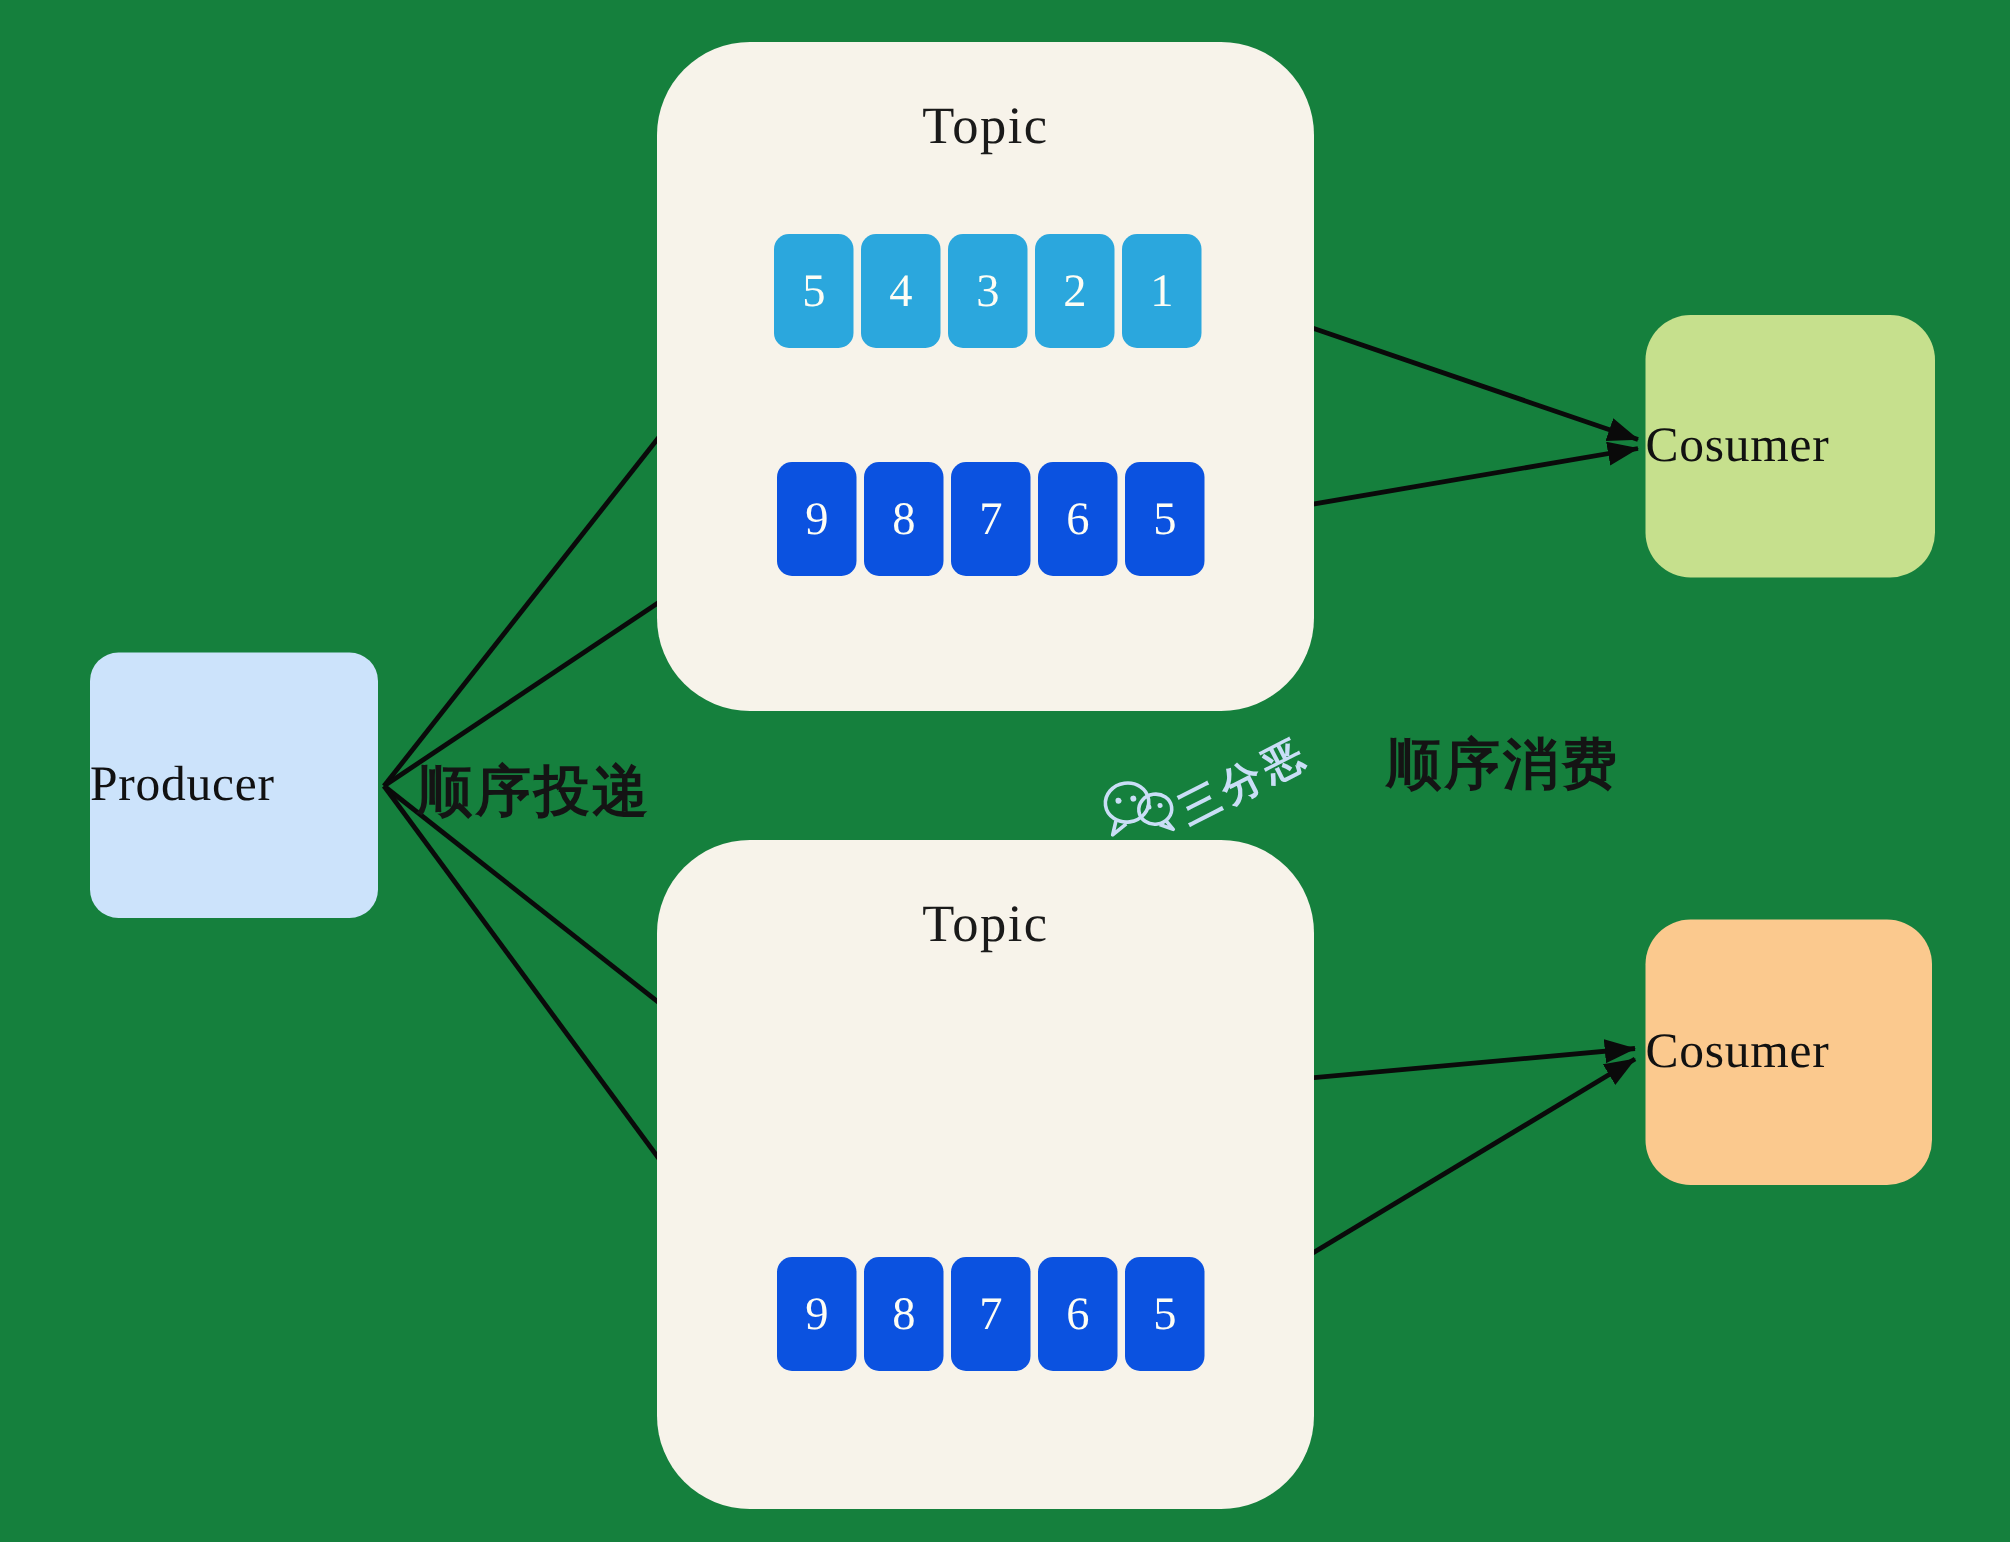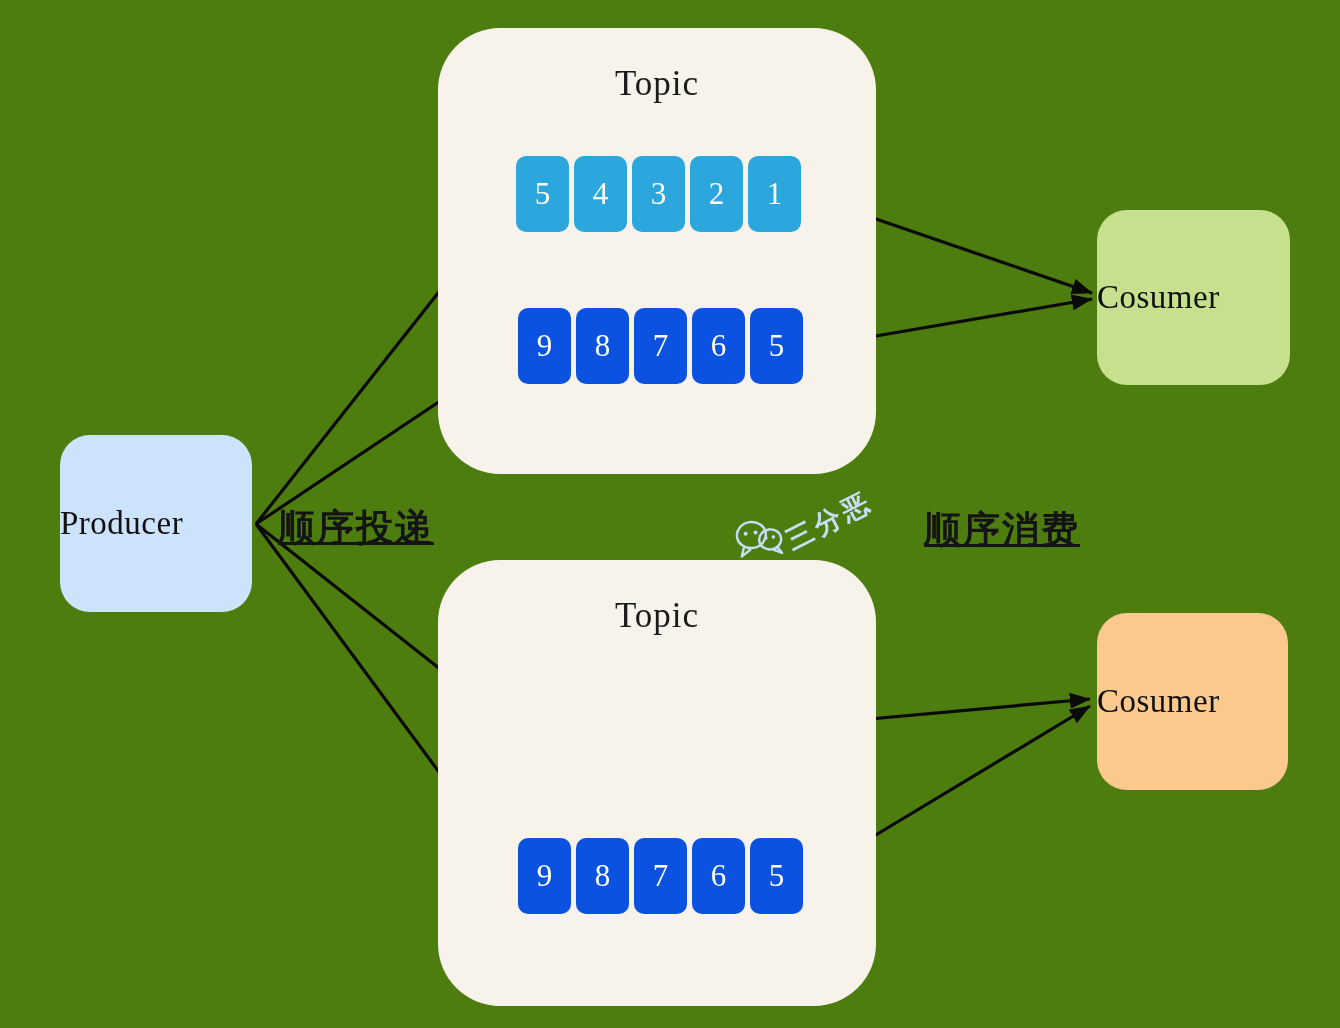--- a/index.html
+++ b/index.html
@@ -1,20 +1,20 @@
 <!DOCTYPE html>
 <html><head>
 <meta charset="utf-8">
 <style>
   html, body { margin: 0; padding: 0; background: #ffffff; }
   .stage {
     position: relative;
     width: 1340px;
     height: 1028px;
-    background: #4d7c0f;
+    background: #15803d;
     font-family: "Liberation Serif", "DejaVu Serif", serif;
     overflow: hidden;
   }
   .arrows {
     position: absolute;
     left: 0; top: 0;
     width: 1340px; height: 1028px;
     pointer-events: none;
   }
   .topic {
@@ -61,42 +61,42 @@
     justify-content: flex-start;
     font-size: 33px;
     color: #111111;
     border-radius: 30px;
     letter-spacing: 0.5px;
   }
   .producer {
     left: 60px; top: 435px;
     width: 192px; height: 177px;
     background: #cce3fb;
+    border-radius: 19px;
   }
   .consumer-green {
     left: 1097px; top: 210px;
     width: 193px; height: 175px;
     background: #c6e08d;
   }
   .consumer-orange {
     left: 1097px; top: 613px;
     width: 191px; height: 177px;
     background: #fbc98e;
   }
   .cn-label {
     position: absolute;
     font-size: 37px;
     font-weight: bold;
     color: #141414;
     letter-spacing: 2px;
     font-family: "Liberation Serif", "DejaVu Serif", serif;
-    text-decoration: underline;
   }
   .label-delivery { left: 278px; top: 503px; }
-  .label-consume { left: 924px; top: 505px; }
+  .label-consume { left: 924px; top: 485px; }
   .wm-icon {
     position: absolute;
     left: 734px; top: 518px;
     transform: rotate(-8deg);
   }
   .wm-text {
     position: absolute;
     left: 788px; top: 524px;
     transform: rotate(-27deg);
     transform-origin: left center;

